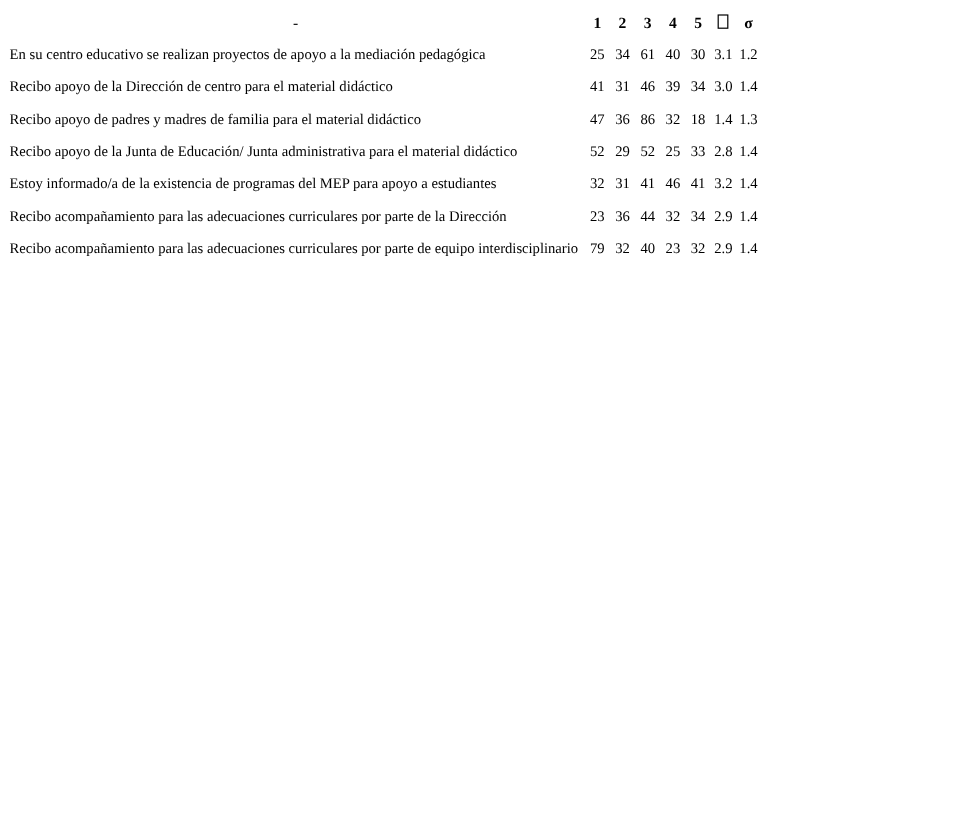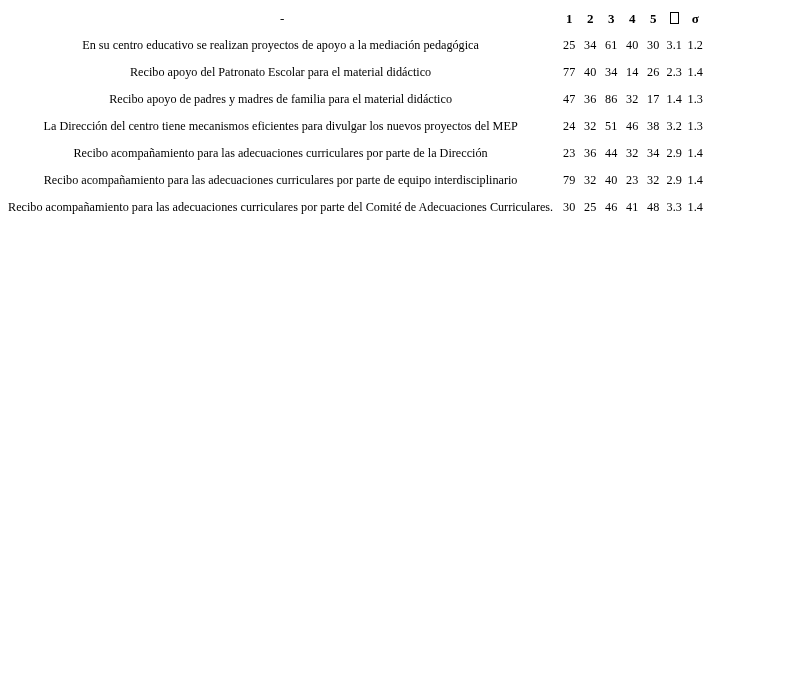--- a/index.html
+++ b/index.html
@@ -33,21 +33,21 @@
     table.likert th.item-head {
       font-weight: normal;
     }
     table.likert td {
       height: 27px;
       vertical-align: middle;
       padding: 0 1px;
       white-space: nowrap;
     }
     table.likert td.item {
-      text-align: center;
+      text-align: left;
       padding-right: 4px;
     }
     table.likert td.num {
       text-align: center;
       min-width: 16px;
     }
     .mean-glyph {
       display: inline-block;
       width: 7px;
       height: 10px;
@@ -76,48 +76,58 @@
         <td class="item">En su centro educativo se realizan proyectos de apoyo a la mediación pedagógica</td>
         <td class="num">25</td>
         <td class="num">34</td>
         <td class="num">61</td>
         <td class="num">40</td>
         <td class="num">30</td>
         <td class="num">3.1</td>
         <td class="num">1.2</td>
       </tr>
       <tr>
-        <td class="item">Recibo apoyo del Patronato Escolar para el material didáctico</td>
-        <td class="num">77</td>
-        <td class="num">40</td>
+        <td class="item">Recibo apoyo de la Dirección de centro para el material didáctico</td>
+        <td class="num">41</td>
+        <td class="num">31</td>
+        <td class="num">46</td>
+        <td class="num">39</td>
         <td class="num">34</td>
-        <td class="num">14</td>
-        <td class="num">26</td>
-        <td class="num">2.3</td>
+        <td class="num">3.0</td>
         <td class="num">1.4</td>
       </tr>
       <tr>
         <td class="item">Recibo apoyo de padres y madres de familia para el material didáctico</td>
         <td class="num">47</td>
         <td class="num">36</td>
         <td class="num">86</td>
         <td class="num">32</td>
-        <td class="num">17</td>
+        <td class="num">18</td>
         <td class="num">1.4</td>
         <td class="num">1.3</td>
       </tr>
       <tr>
-        <td class="item">La Dirección del centro tiene mecanismos eficientes para divulgar los nuevos proyectos del MEP</td>
-        <td class="num">24</td>
+        <td class="item">Recibo apoyo de la Junta de Educación/ Junta administrativa para el material didáctico</td>
+        <td class="num">52</td>
+        <td class="num">29</td>
+        <td class="num">52</td>
+        <td class="num">25</td>
+        <td class="num">33</td>
+        <td class="num">2.8</td>
+        <td class="num">1.4</td>
+      </tr>
+      <tr>
+        <td class="item">Estoy informado/a de la existencia de programas del MEP para apoyo a estudiantes</td>
         <td class="num">32</td>
-        <td class="num">51</td>
+        <td class="num">31</td>
+        <td class="num">41</td>
         <td class="num">46</td>
-        <td class="num">38</td>
+        <td class="num">41</td>
         <td class="num">3.2</td>
-        <td class="num">1.3</td>
+        <td class="num">1.4</td>
       </tr>
       <tr>
         <td class="item">Recibo acompañamiento para las adecuaciones curriculares por parte de la Dirección</td>
         <td class="num">23</td>
         <td class="num">36</td>
         <td class="num">44</td>
         <td class="num">32</td>
         <td class="num">34</td>
         <td class="num">2.9</td>
         <td class="num">1.4</td>
@@ -125,24 +135,14 @@
       <tr>
         <td class="item">Recibo acompañamiento para las adecuaciones curriculares por parte de equipo interdisciplinario</td>
         <td class="num">79</td>
         <td class="num">32</td>
         <td class="num">40</td>
         <td class="num">23</td>
         <td class="num">32</td>
         <td class="num">2.9</td>
         <td class="num">1.4</td>
       </tr>
-      <tr>
-        <td class="item">Recibo acompañamiento para las adecuaciones curriculares por parte del Comité de Adecuaciones Curriculares.</td>
-        <td class="num">30</td>
-        <td class="num">25</td>
-        <td class="num">46</td>
-        <td class="num">41</td>
-        <td class="num">48</td>
-        <td class="num">3.3</td>
-        <td class="num">1.4</td>
-      </tr>
     </tbody>
 </table>
 
 </body></html>

